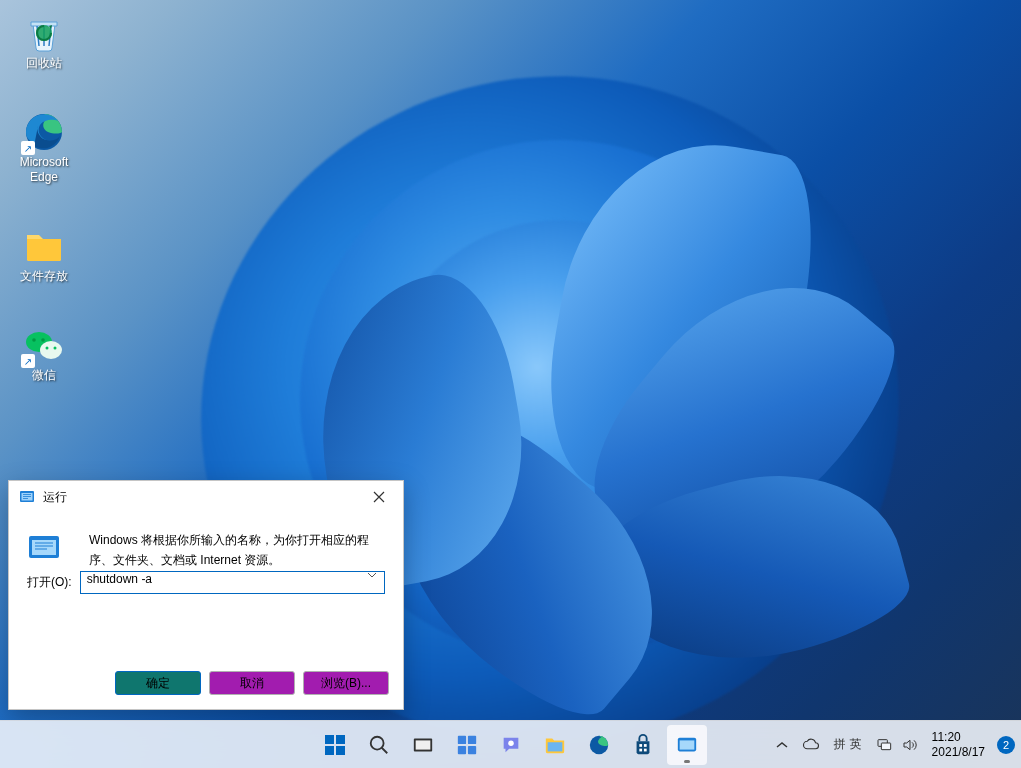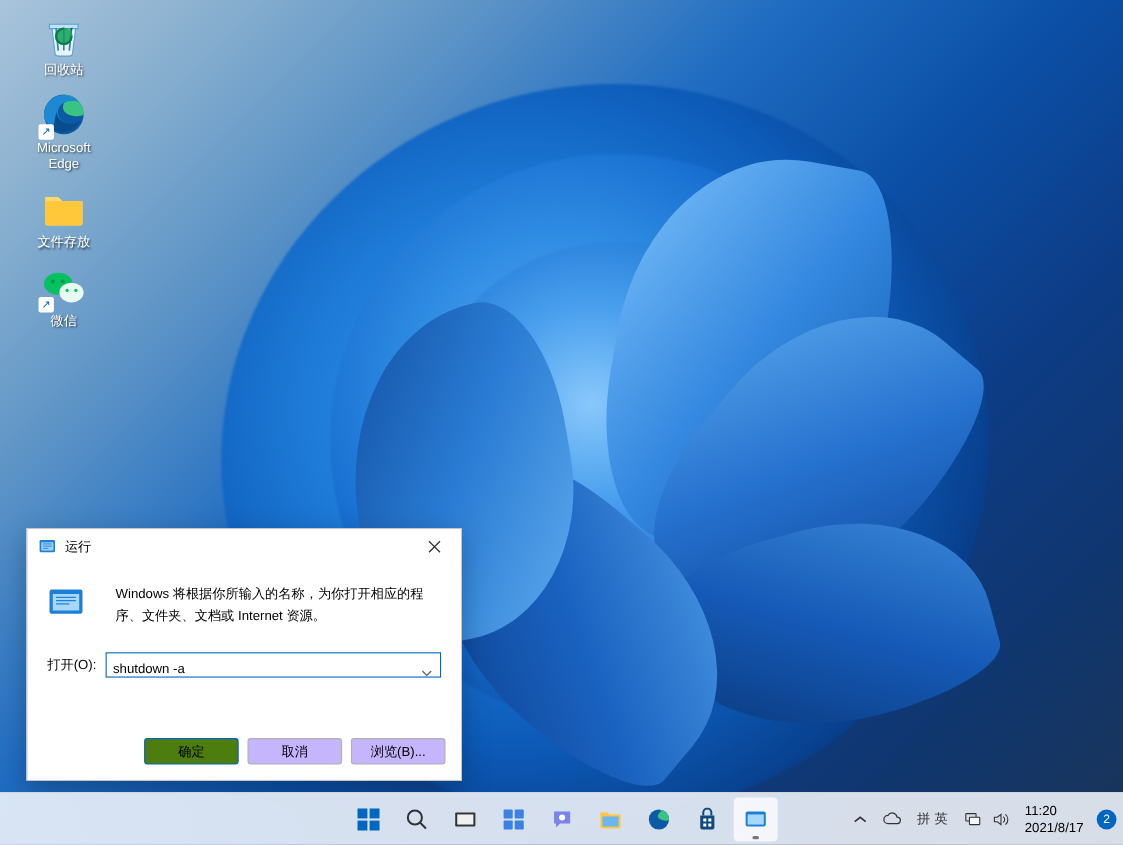--- a/index.html
+++ b/index.html
@@ -9,43 +9,43 @@
 .s1{width:700px;height:700px;left:200px;top:60px;background:radial-gradient(circle at 40% 40%,#3798ec 0%,#1f7dd9 30%,#0d5bb9 55%,#083e8a 75%,#062952 100%);transform:rotate(-15deg) scale(1,.95)}
 .s2{width:520px;height:520px;left:300px;top:140px;background:radial-gradient(circle at 42% 38%,#5eb0f5 0%,#2f8ce3 30%,#156bce 55%,#0b499f 80%);transform:rotate(-10deg)}
 .s3{width:360px;height:360px;left:380px;top:220px;background:radial-gradient(circle at 45% 40%,#89c8fb 0%,#4aa0ee 30%,#2079d6 60%,#0e51a8 90%);transform:rotate(-8deg)}
 .petal{position:absolute;background:linear-gradient(120deg,#7abffa 0%,#3589e0 50%,#0f58b0 100%);border-radius:60% 20% 70% 30%/50% 40% 60% 40%}
 .p1{width:240px;height:360px;left:560px;top:140px;transform:rotate(10deg)}
 .p2{width:200px;height:320px;left:640px;top:260px;transform:rotate(40deg);background:linear-gradient(120deg,#5aa8ee 0%,#2672cf 50%,#0c4599 100%)}
 .p3{width:180px;height:300px;left:660px;top:420px;transform:rotate(75deg);background:linear-gradient(120deg,#3f8edd 0%,#1559b6 50%,#083372 100%)}
 .p4{width:200px;height:320px;left:420px;top:400px;transform:rotate(130deg);background:linear-gradient(120deg,#4d9be6 0%,#1a62c0 50%,#0b3f8e 100%)}
 .p5{width:200px;height:300px;left:320px;top:280px;transform:rotate(170deg);background:linear-gradient(120deg,#63aef0 0%,#2a7cd4 50%,#104da0 100%)}
 
-.desktop-icons{position:absolute;top:10px;left:20px;display:flex;flex-direction:column;gap:8px}
+.desktop-icons{position:absolute;top:10px;left:6px;display:flex;flex-direction:column;gap:36px}
 .dicon{width:76px;display:flex;flex-direction:column;align-items:center;gap:2px;cursor:pointer;padding:2px}
 .dicon .ic{width:42px;height:42px;display:flex;align-items:center;justify-content:center;position:relative}
 .dicon .lbl{color:#fff;font-size:12px;text-align:center;text-shadow:1px 1px 2px rgba(0,0,0,.7);line-height:1.25}
 .shortcut-arrow{position:absolute;left:-2px;bottom:-2px;width:14px;height:14px;background:#fff;border-radius:2px;display:flex;align-items:center;justify-content:center;font-size:10px;color:#0067c0}
 
-.run-dialog{position:absolute;left:24px;top:480px;width:396px;height:230px;background:#fff;border:1px solid #c5c5c5;box-shadow:0 8px 24px rgba(0,0,0,.25)}
+.run-dialog{position:absolute;left:8px;top:480px;width:396px;height:230px;background:#fff;border:1px solid #c5c5c5;box-shadow:0 8px 24px rgba(0,0,0,.25)}
 .run-title{height:32px;display:flex;align-items:center;padding:0 4px 0 10px;font-size:12px;gap:8px}
 .run-title .ico{width:16px;height:16px}
 .run-title .txt{flex:1}
 .run-title .closebtn{width:40px;height:28px;display:flex;align-items:center;justify-content:center;font-size:14px;cursor:pointer;stroke:#333}
 .run-body{padding:18px 18px 0 18px}
 .run-row1{display:flex;gap:28px;align-items:flex-start}
 .run-row1 .bigico{width:34px;height:34px;flex-shrink:0}
 .run-desc{font-size:12px;line-height:1.65;color:#000}
-.run-row2{display:flex;align-items:center;gap:8px;margin-top:22px}
+.run-row2{display:flex;align-items:center;gap:8px;}
 .run-row2 .openlbl{font-size:12px}
-.run-combo{flex:1;height:23px;border:1px solid #0067c0;display:flex;align-items:flex-end;padding:0 4px 0 6px;font-size:12px}
+.run-combo{flex:1;height:23px;border:1px solid #0067c0;display:flex;align-items:flex-start;padding:0 4px 0 6px;font-size:12px}
 .run-combo .val{flex:1}
 .run-combo .dd{width:16px;display:flex;align-items:center;justify-content:center;color:#555;cursor:pointer}
 .run-buttons{position:absolute;bottom:14px;right:14px;display:flex;gap:8px}
-.run-btn{min-width:86px;height:24px;border:1px solid #b0b0b0;background:#c4b5fd;font-size:12px;display:flex;align-items:center;justify-content:center;cursor:pointer;border-radius:3px}
-.run-btn.primary{border-color:#0067c0;background:#4d7c0f}
+.run-btn{min-width:86px;height:24px;border:1px solid #b0b0b0;background:#a21caf;font-size:12px;display:flex;align-items:center;justify-content:center;cursor:pointer;border-radius:3px}
+.run-btn.primary{border-color:#0067c0;background:#0f766e}
 
 .taskbar{position:absolute;bottom:0;left:0;right:0;height:48px;background:rgba(243,246,252,.88);backdrop-filter:blur(20px);border-top:1px solid rgba(200,200,200,.4);display:flex;align-items:center}
 .tb-center{position:absolute;left:50%;transform:translateX(-50%);display:flex;gap:4px;align-items:center}
 .tb-item{width:40px;height:40px;display:flex;align-items:center;justify-content:center;border-radius:4px;cursor:pointer}
 .tb-item.active{background:rgba(255,255,255,.75);position:relative}
 .tb-item.active::after{content:"";position:absolute;bottom:2px;left:50%;transform:translateX(-50%);width:6px;height:3px;background:#777;border-radius:2px}
 .tray{position:absolute;right:6px;display:flex;align-items:center;gap:2px;height:100%}
 .tray-item{height:40px;padding:0 6px;display:flex;align-items:center;justify-content:center;cursor:pointer;border-radius:4px;font-size:12px;gap:6px}
 .clock{display:flex;flex-direction:column;align-items:flex-start;font-size:12px;line-height:1.25;padding:0 6px;cursor:pointer}
 .notif{width:18px;height:18px;border-radius:50%;background:#0067c0;color:#fff;font-size:11px;display:flex;align-items:center;justify-content:center;margin-left:4px;cursor:pointer}

